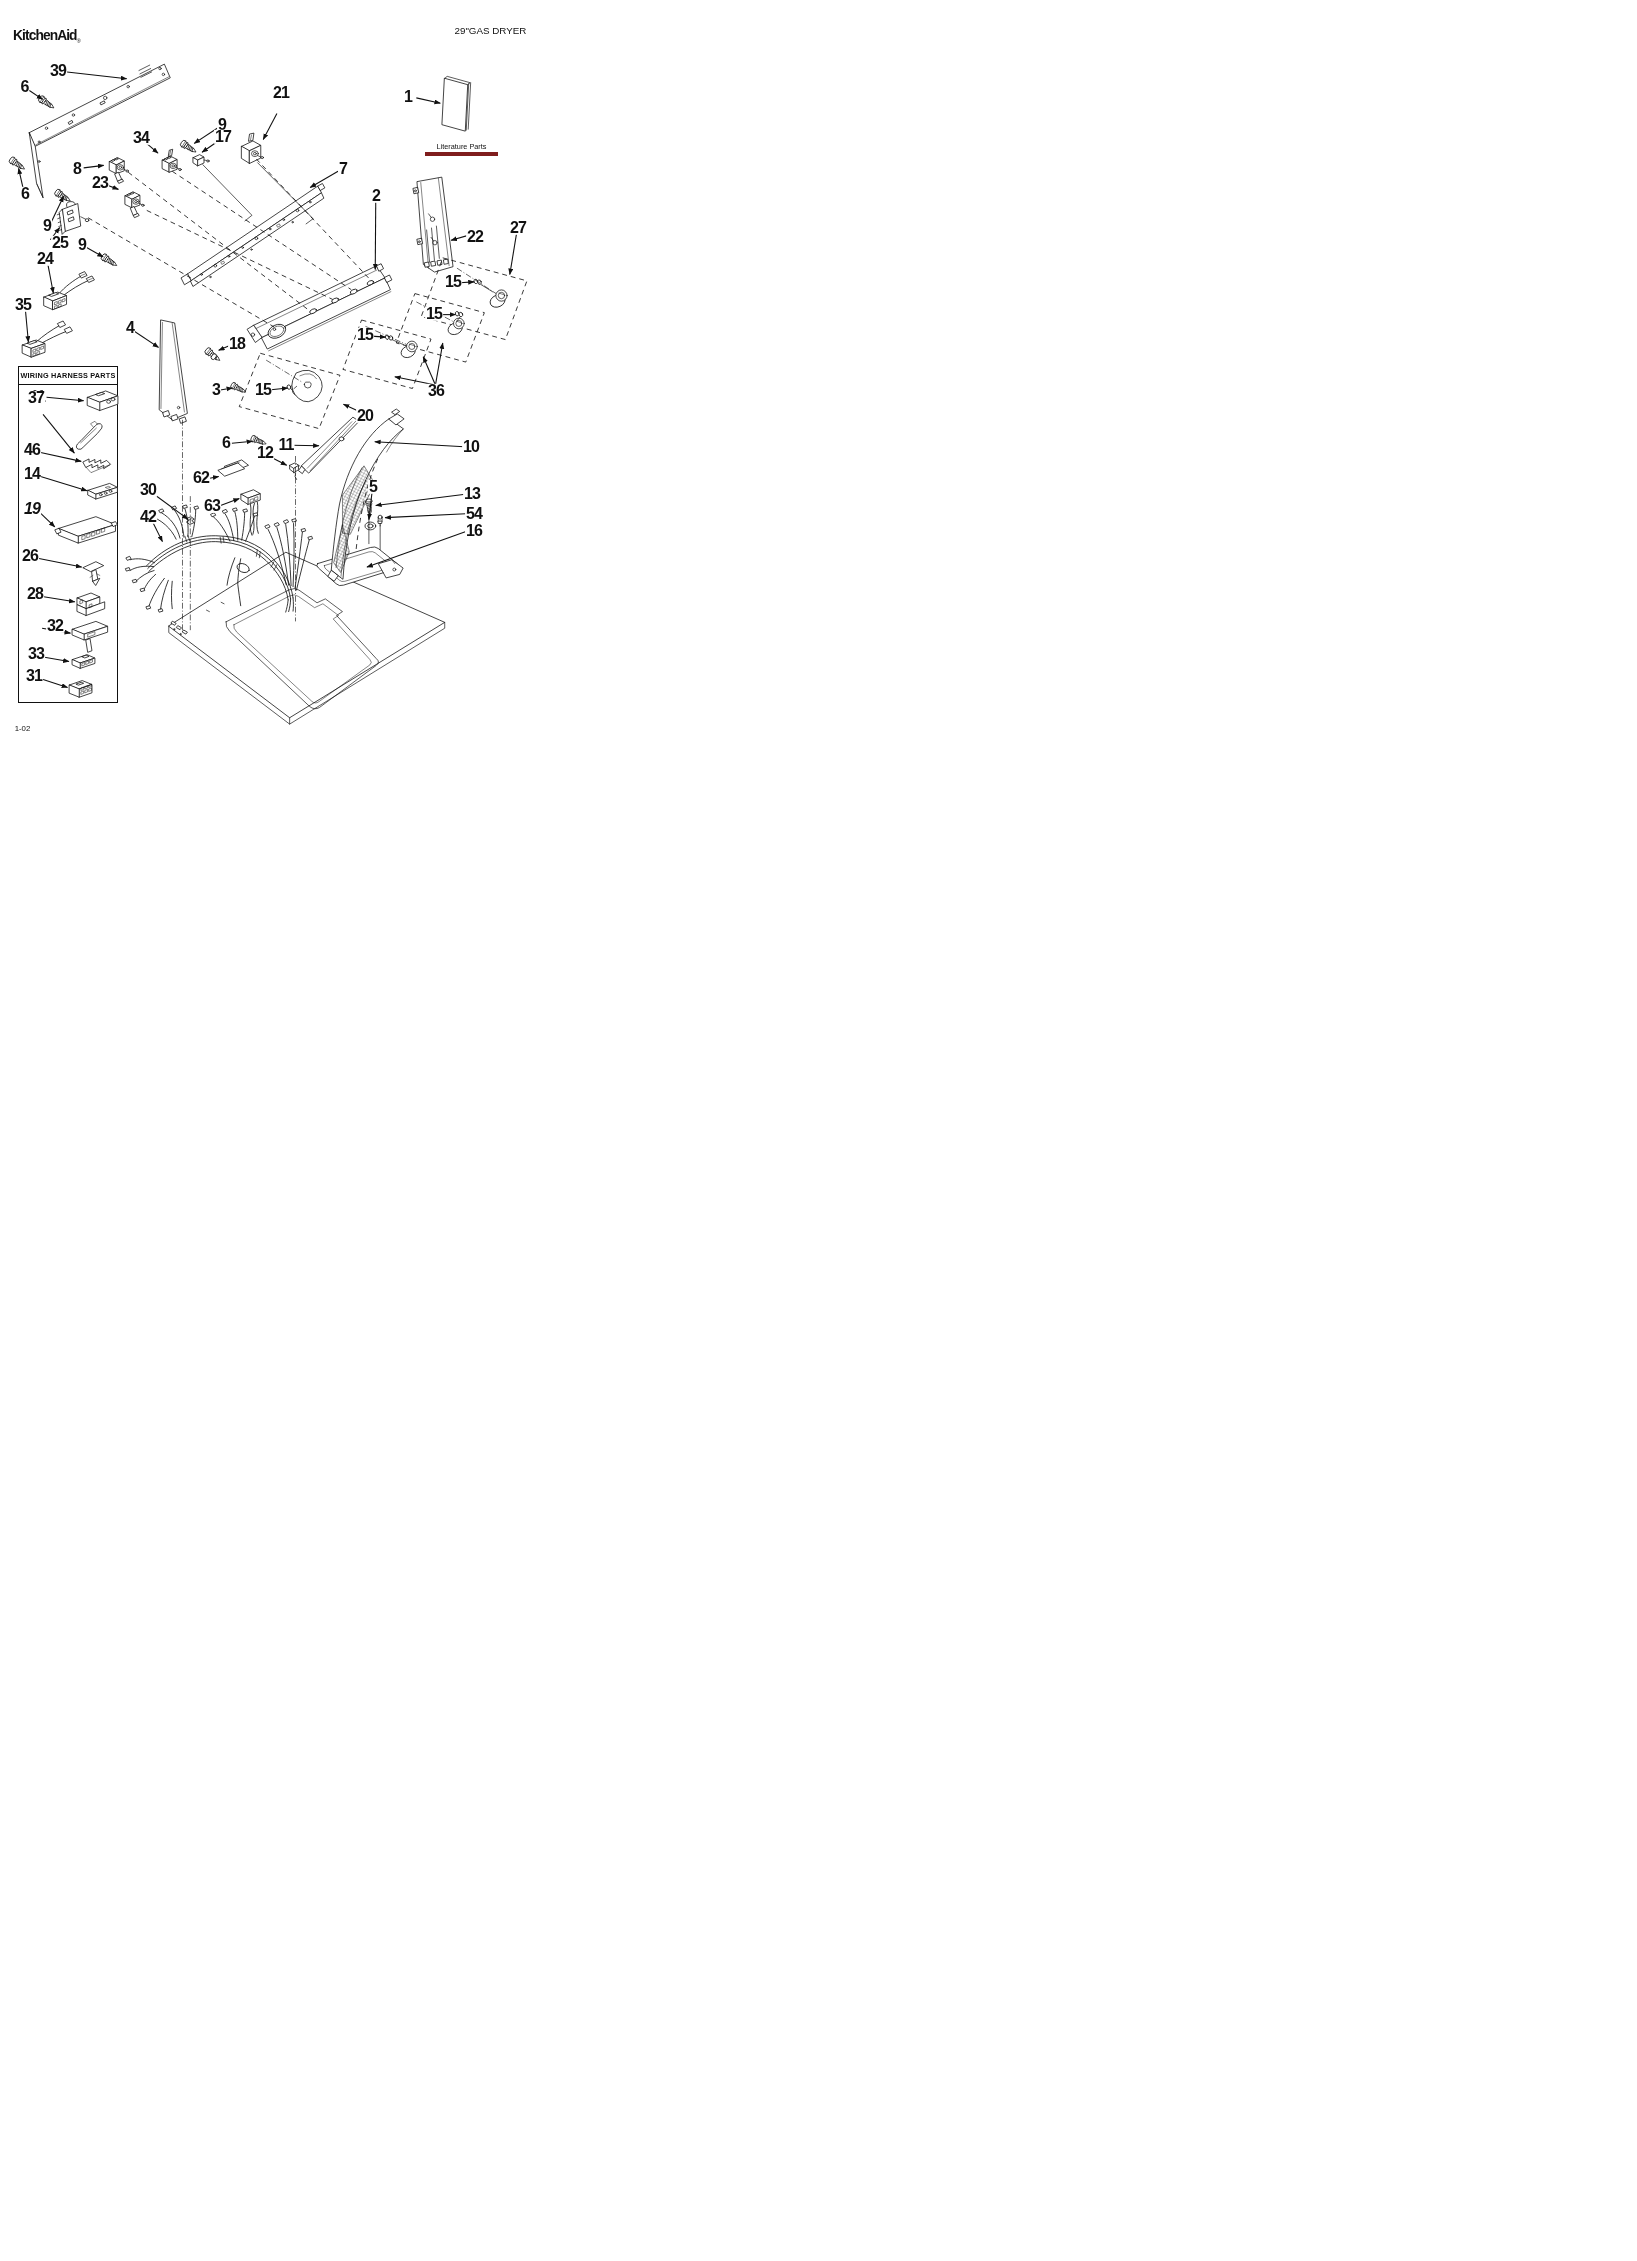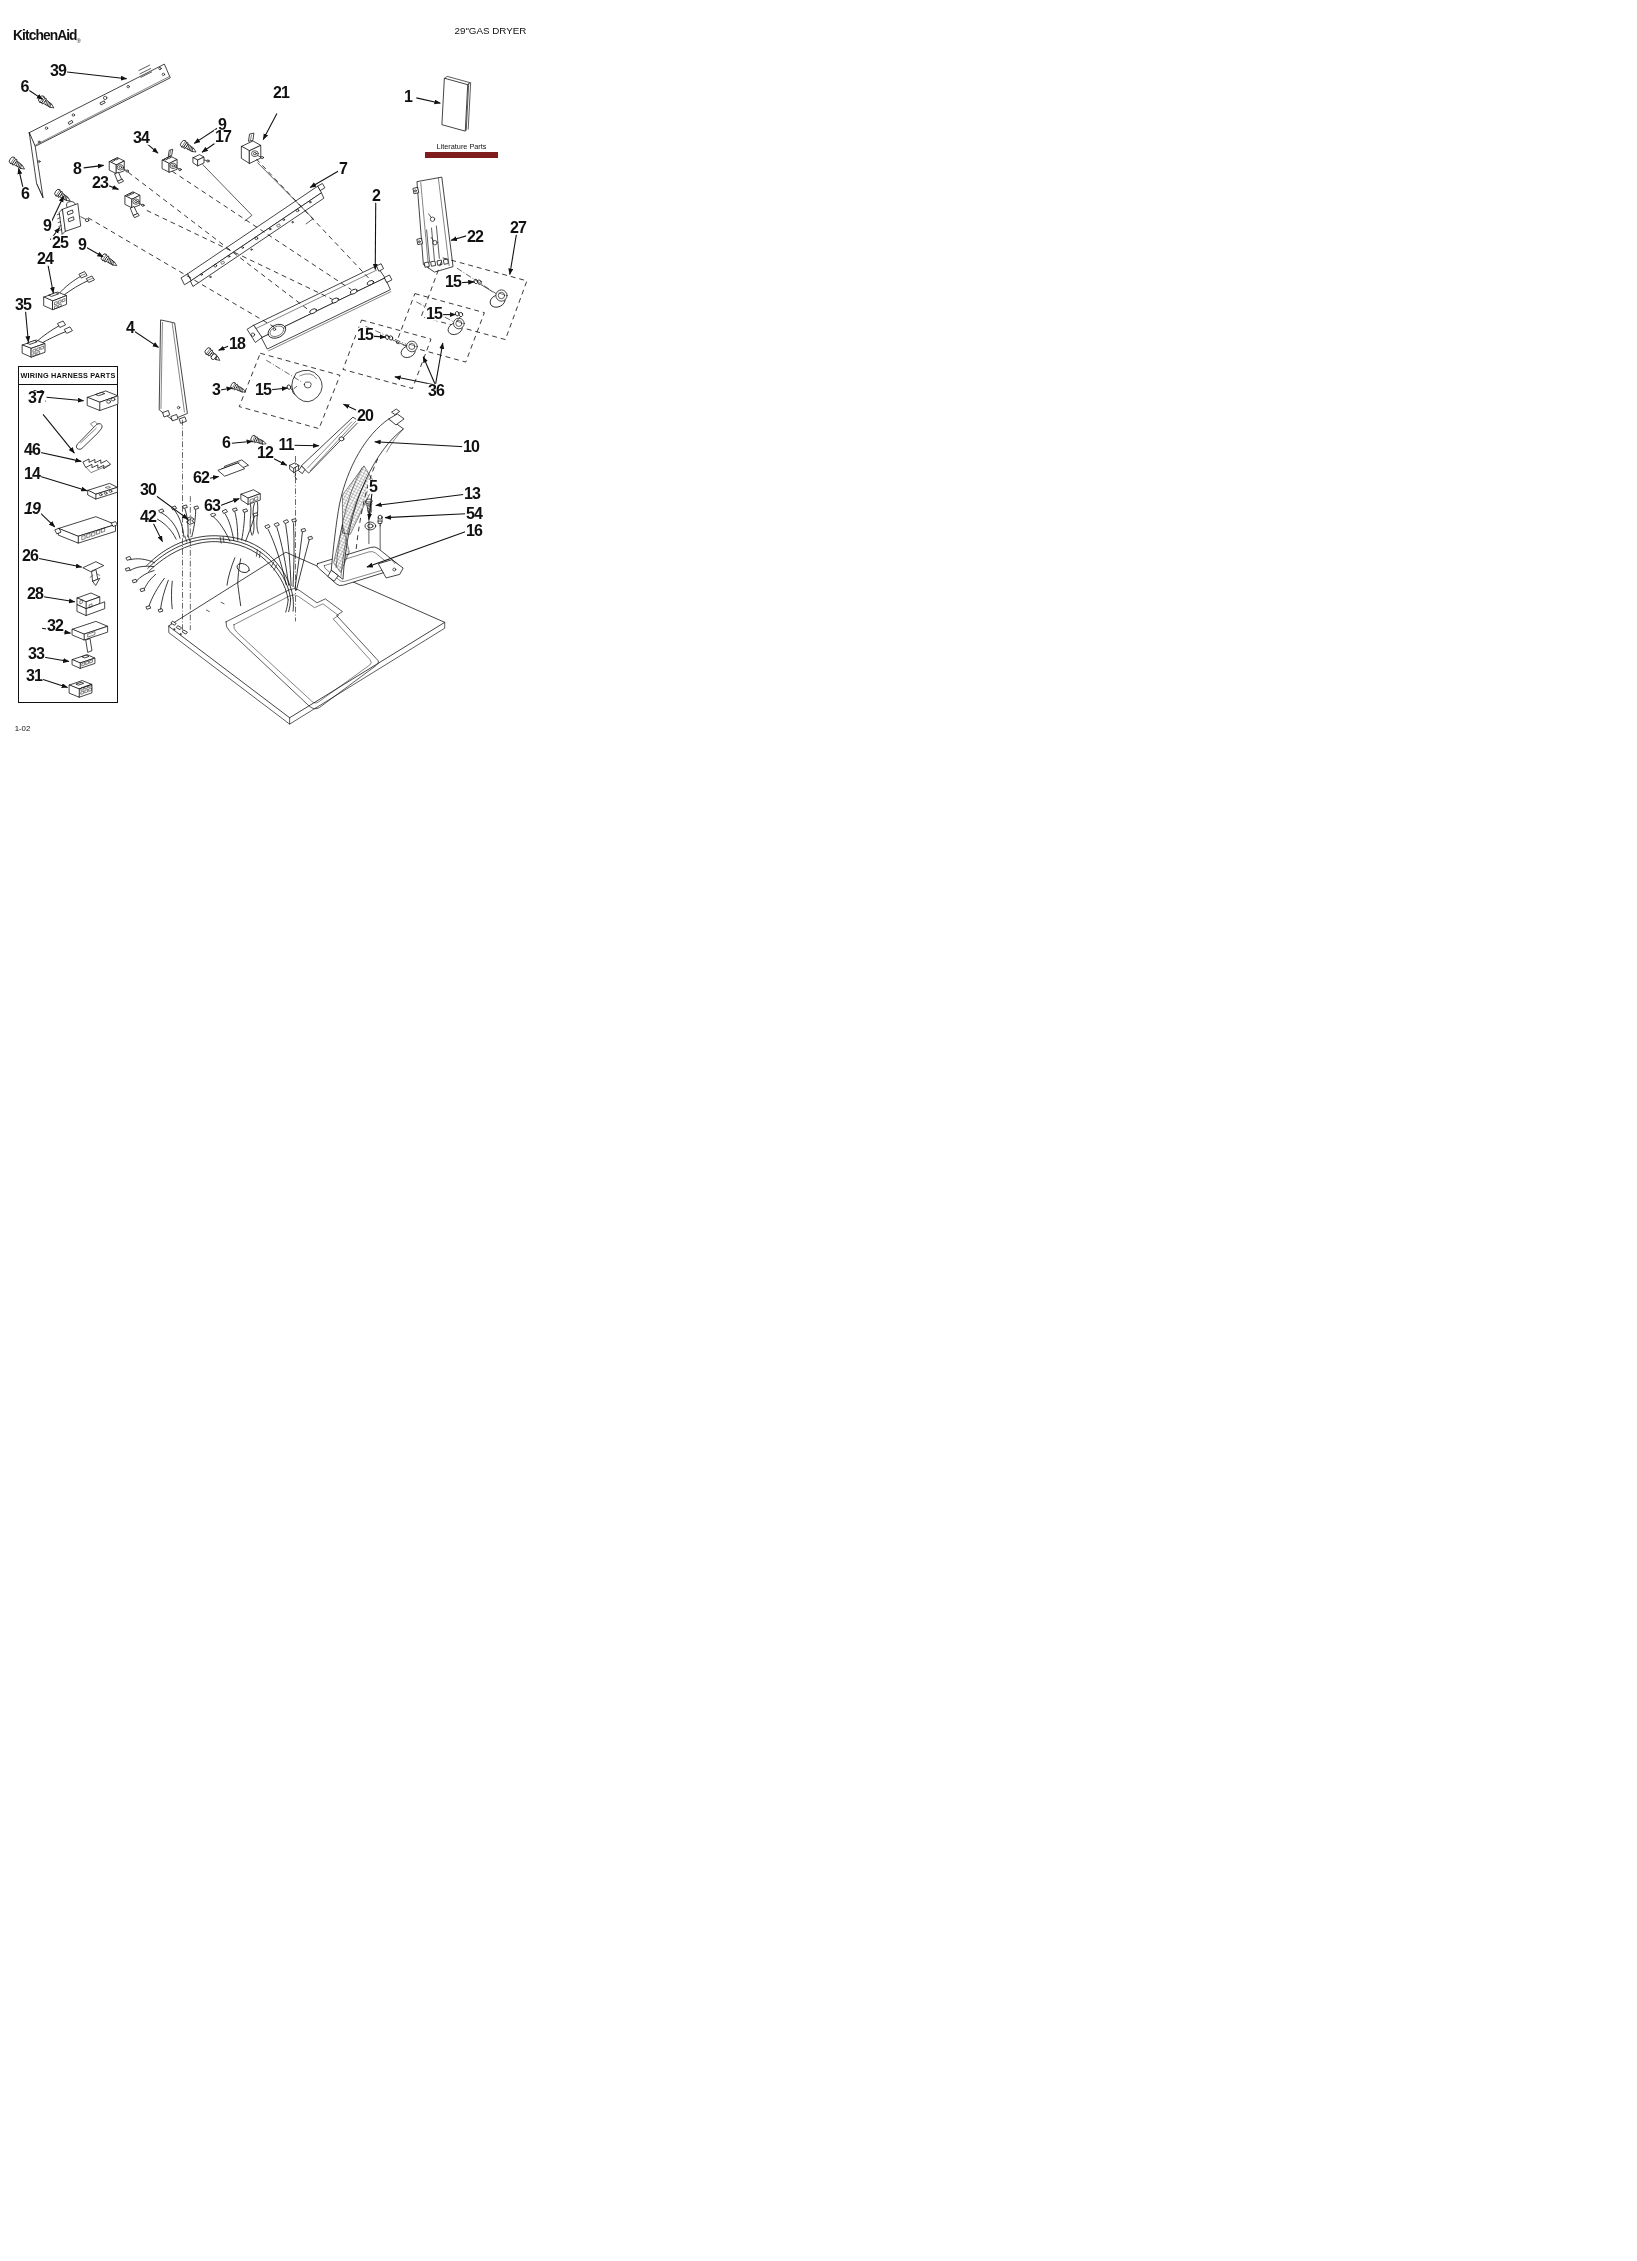--- a/index.html
+++ b/index.html
@@ -4,21 +4,21 @@
 <style>
   html,body{margin:0;padding:0;background:#ffffff;}
   .page{position:relative;width:546px;height:754px;background:#fff;
         font-family:"Liberation Sans",sans-serif;color:#111;overflow:hidden;}
   .logo{position:absolute;left:13.2px;top:26px;font-size:15px;font-weight:800;
         letter-spacing:-1px;transform:scaleX(.92);transform-origin:left top;white-space:nowrap;}
   .logo .reg{font-size:5.9px;font-weight:400;letter-spacing:0;vertical-align:-2.9px;}
   .hdr-right{position:absolute;right:19.6px;top:25.4px;font-size:9.8px;letter-spacing:0;}
   .footer{position:absolute;left:14.7px;top:724px;font-size:7.8px;}
   .lit-label{position:absolute;left:425px;top:142px;width:73px;text-align:center;
-             font-size:7.3px;border-bottom:6px solid #7f1d1d;padding-bottom:0.5px;}
+             font-size:7.3px;border-bottom:4px solid #7f1d1d;padding-bottom:0.5px;}
   .wbox{position:absolute;left:18px;top:366px;width:98px;height:335px;border:1.5px solid #111;}
   .wbox-title{height:17px;border-bottom:1.5px solid #111;display:flex;align-items:center;
               justify-content:center;font-size:7.3px;font-weight:700;letter-spacing:0.2px;white-space:nowrap;}
   svg.layer{position:absolute;left:0;top:0;}
   .callout{position:absolute;transform:translate(-50%,-50%);font-weight:700;font-size:16px;
            line-height:.9;letter-spacing:-1px;background:#fff;padding:0 1px;white-space:nowrap;}
   .part{fill:#fff;stroke:#111;stroke-width:1.6;stroke-linejoin:round;stroke-linecap:round;}
   .ln{fill:none;stroke:#111;stroke-width:1.4;stroke-linejoin:round;stroke-linecap:round;}
   .thin{fill:none;stroke:#111;stroke-width:1.05;stroke-linejoin:round;stroke-linecap:round;}
   .wire{fill:none;stroke:#111;stroke-width:1.7;stroke-linecap:round;}

